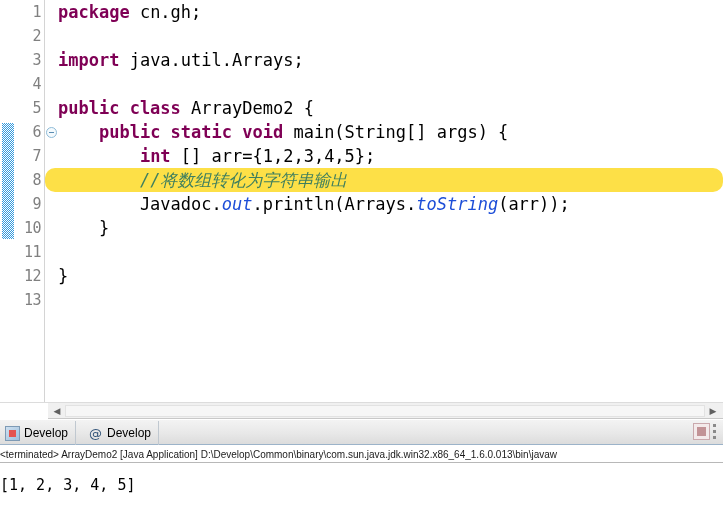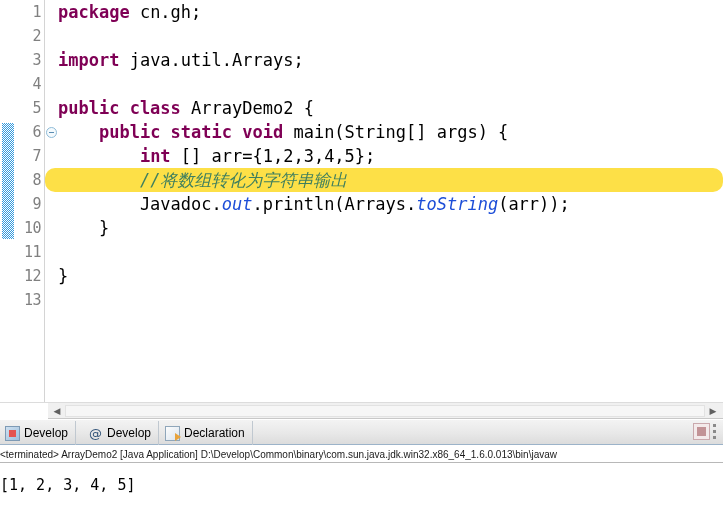--- a/index.html
+++ b/index.html
@@ -412,24 +412,20 @@
           </div>
       </div>
     <div class="tab" style="left: 0px;">
           <span class="tab-ico ico-problems"></span>
           <span class="tab-label">Develop</span>
         </div>
         <div class="tab" style="left: 83px;">
           <span class="tab-ico ico-at">@</span>
           <span class="tab-label">Develop</span>
         </div>
-        <div class="tab" style="left: 160px;">
-          <span class="tab-ico ico-decl"></span>
-          <span class="tab-label">Declaration</span>
-        </div>
       </div>
 
     <div class="status-line">&lt;terminated&gt; ArrayDemo2 [Java Application] D:\Develop\Common\binary\com.sun.java.jdk.win32.x86_64_1.6.0.013\bin\javaw</div>
 
     <div class="console-out">[1, 2, 3, 4, 5]</div>
 
   </div>
 
 </div>
 

